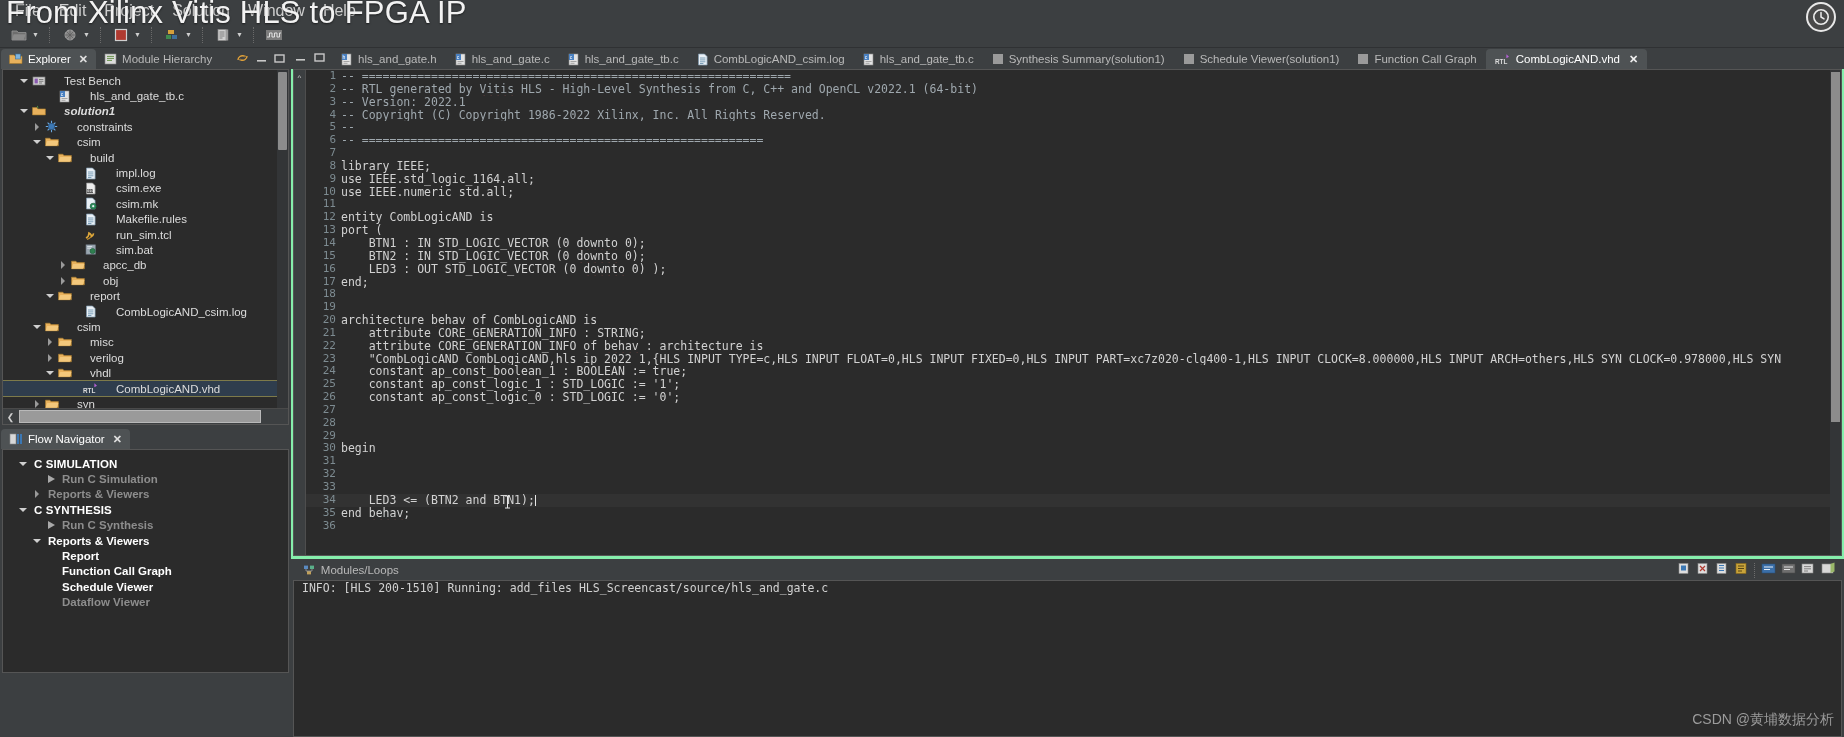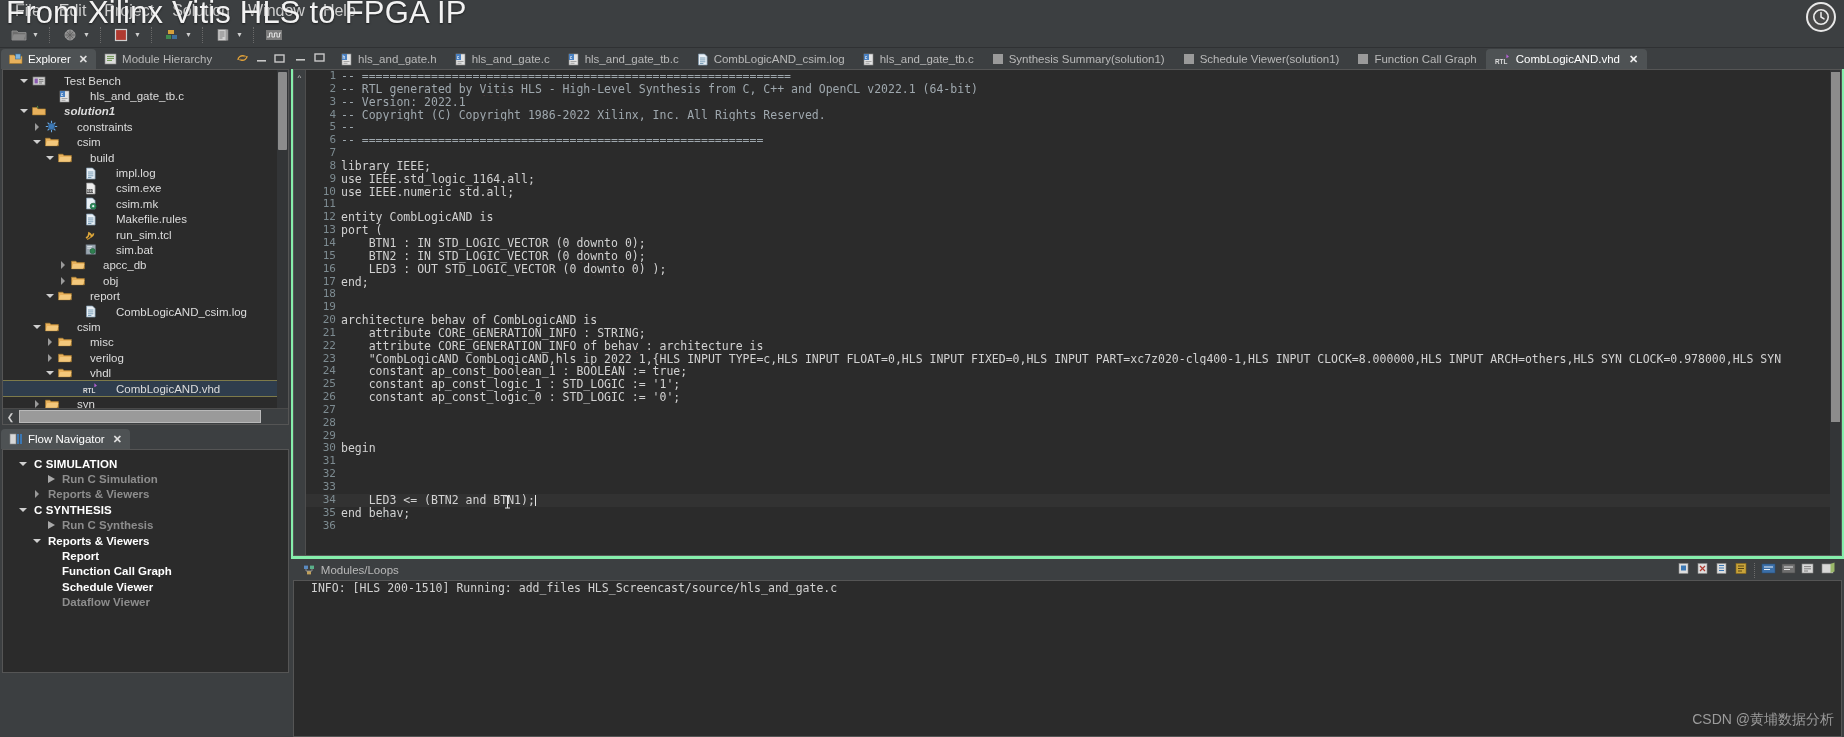--- a/index.html
+++ b/index.html
@@ -104,21 +104,21 @@
 
   
   .consolewrap{flex:0 0 178px;display:flex;flex-direction:column;min-height:0;background:#3c3f41;margin-top:3px;}
   .contabs{height:21px;flex:0 0 21px;display:flex;align-items:flex-end;background:#3c3f41;}
   .ctab{height:20px;display:flex;align-items:center;gap:5px;padding:0 8px;font-size:11.5px;color:#b9b9b9;white-space:nowrap;}
   .ctab.active{background:#4e5254;color:#ffffff;border-top-left-radius:4px;border-top-right-radius:4px;}
   .ctab .x{font-weight:bold;font-size:11px;color:#f0f0f0;margin-left:3px;}
   .ctabtools{margin-left:auto;display:flex;align-items:center;gap:5px;padding:0 8px 2px 0;}
   .conbody{flex:1 1 auto;background:#2b2b2b;border:1px solid #555;margin:0 2px;display:flex;flex-direction:column;min-height:0;overflow:hidden;}
   .contitle{font-size:11.5px;color:#d0d0d0;padding:2px 0 2px 5px;}
-  .conlines{font-family:"DejaVu Sans Mono","Liberation Mono",monospace;font-size:11.5px;color:#d2d2d2;padding-left:17px;line-height:15.5px;white-space:pre;}
+  .conlines{font-family:"DejaVu Sans Mono","Liberation Mono",monospace;font-size:11.5px;color:#d2d2d2;padding-left:8px;line-height:15.5px;white-space:pre;}
 
   .watermark{position:absolute;right:10px;bottom:8px;font-size:14px;color:#9b9b9b;z-index:40;white-space:nowrap;}
 
   .sep-dotted{width:1px;height:15px;border-left:1px dotted #6d6d6d;}
 </style>
 </head>
 <body>
 
 <div class="app">
 

